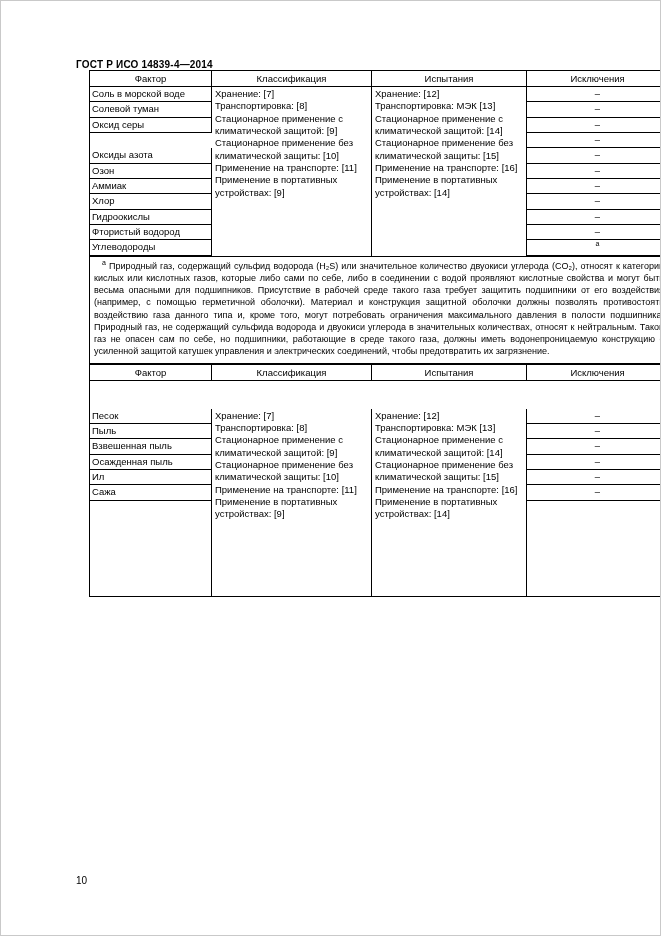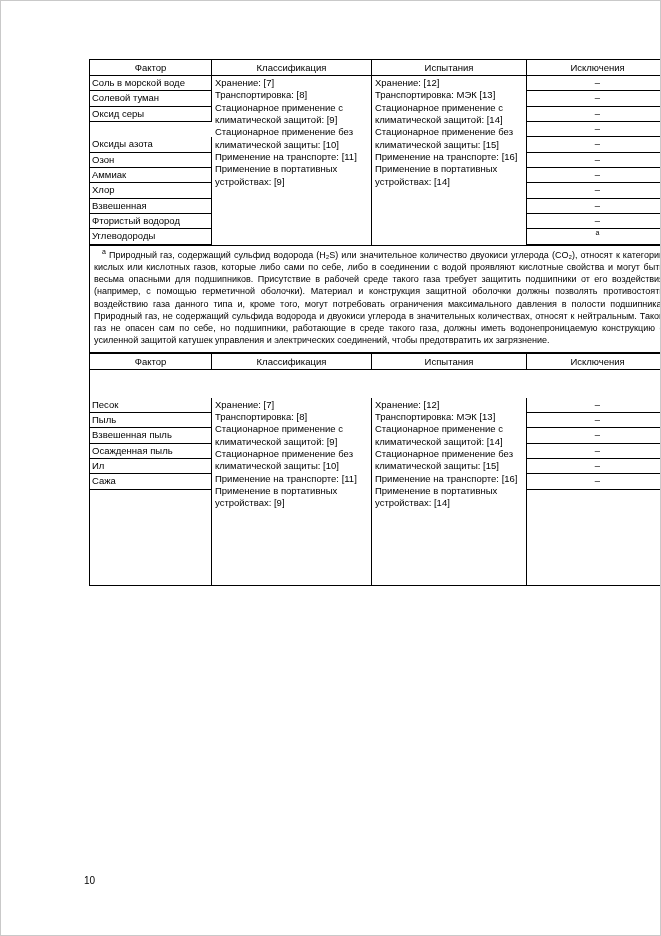--- a/index.html
+++ b/index.html
@@ -17,45 +17,46 @@
   .cell{font-size:9.5px;line-height:1.3;}
   .factor-cell{grid-column:1;border-right:1px solid #000;border-bottom:1px solid #000;padding:1px 2px;}
   .col1-filler{grid-column:1;border-right:1px solid #000;}
   .merged-cell{padding:1px 2px 1px 3px;}
   .classification-cell{grid-column:2;border-right:1px solid #000;}
   .tests-cell{grid-column:3;border-right:1px solid #000;}
   .exclusion-cell{grid-column:4;border-bottom:1px solid #000;text-align:center;padding:1px 0;}
   .tfoot{border-top:1px solid #000;font-size:9px;line-height:1.36;padding:3px 4px 5px 4px;text-align:justify;}
   .fn-p{margin:0;text-indent:8px;}
   sup{font-size:7px;vertical-align:super;line-height:0;}
-  .page-number{position:absolute;left:83px;top:874px;font-size:10px;}
+  .page-number{position:absolute;left:75px;top:874px;font-size:10px;}
 </style>
 </head>
 <body>
 
 <div class="page">
 
+  <div class="doc-header">ГОСТ Р ИСО 14839-4—2014</div>
 
 
   <div class="gtable">
     <div class="thead">
       <div class="th th-sep">Фактор</div>
       <div class="th th-sep">Классификация</div>
       <div class="th th-sep">Испытания</div>
       <div class="th">Исключения</div>
     </div>
     <div class="tbody" id="t4-body" style="grid-template-rows: repeat(11, min-content) 1fr;">
         <div class="cell factor-cell" style="grid-row: 1;">Соль в морской воде</div>
         <div class="cell factor-cell" style="grid-row: 2;">Солевой туман</div>
         <div class="cell factor-cell" style="grid-row: 3;">Оксид серы</div>
         <div class="cell factor-cell" style="grid-row: 5;">Оксиды азота</div>
         <div class="cell factor-cell" style="grid-row: 6;">Озон</div>
         <div class="cell factor-cell" style="grid-row: 7;">Аммиак</div>
         <div class="cell factor-cell" style="grid-row: 8;">Хлор</div>
-        <div class="cell factor-cell" style="grid-row: 9;">Взвешенная</div>
+        <div class="cell factor-cell" style="grid-row: 9;">Гидроокислы</div>
         <div class="cell factor-cell" style="grid-row: 10;">Фтористый водород</div>
         <div class="cell factor-cell" style="grid-row: 11;">Углеводороды</div>
         <div class="col1-filler" style="grid-row: 12;"></div>
         <div class="cell merged-cell classification-cell" style="grid-row: 1 / span 12;">
           <div>Хранение: [7]</div>
           <div>Транспортировка: [8]</div>
           <div>Стационарное применение с климатической защитой: [9]</div>
           <div>Стационарное применение без климатической защиты: [10]</div>
           <div>Применение на транспорте: [11]</div>
           <div>Применение в портативных устройствах: [9]</div>

